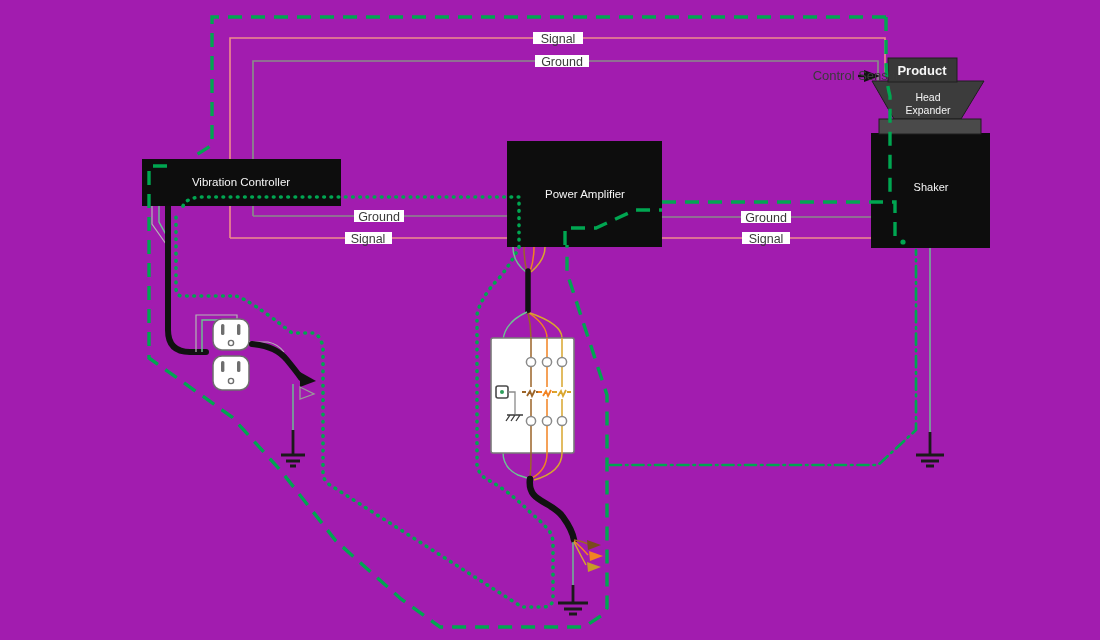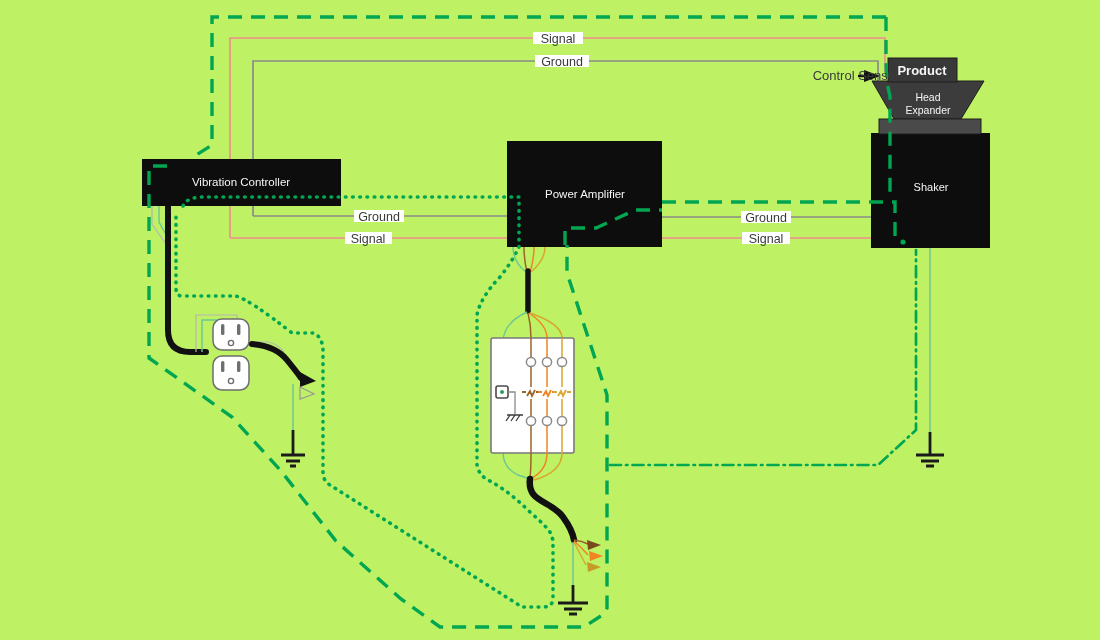--- a/index.html
+++ b/index.html
@@ -1,16 +1,16 @@
 <!DOCTYPE html>
 <html><head>
 <meta charset="utf-8">
 <style>
   html,body{margin:0;padding:0;background:#ffffff;}
-  .stage{position:relative;width:1100px;height:640px;background:#bef264;overflow:hidden;
+  .stage{position:relative;width:1100px;height:640px;background:#a21caf;overflow:hidden;
          font-family:"Liberation Sans",sans-serif;}
   svg{display:block}
   .sig{stroke:#F08C8C;stroke-width:1.6;fill:none}
   .gnd{stroke:#8a8a8a;stroke-width:1.7;fill:none}
   .dash-loop{stroke:#00A651;stroke-width:3.4;fill:none;stroke-dasharray:14 9}
   .dot-loop{stroke:#00A651;stroke-width:3.6;fill:none;stroke-dasharray:0.6 6.6;stroke-linecap:round}
   .dashdot{stroke:#00A651;stroke-width:2.7;fill:none;stroke-dasharray:11 5 1.5 5;stroke-linecap:round}
   .wgreen{stroke:#6CC593;stroke-width:1.4;fill:none}
   .wgray{stroke:#b5b5b5;stroke-width:1.2;fill:none}
   .wbrown{stroke:#9C6428;stroke-width:1.5;fill:none}

